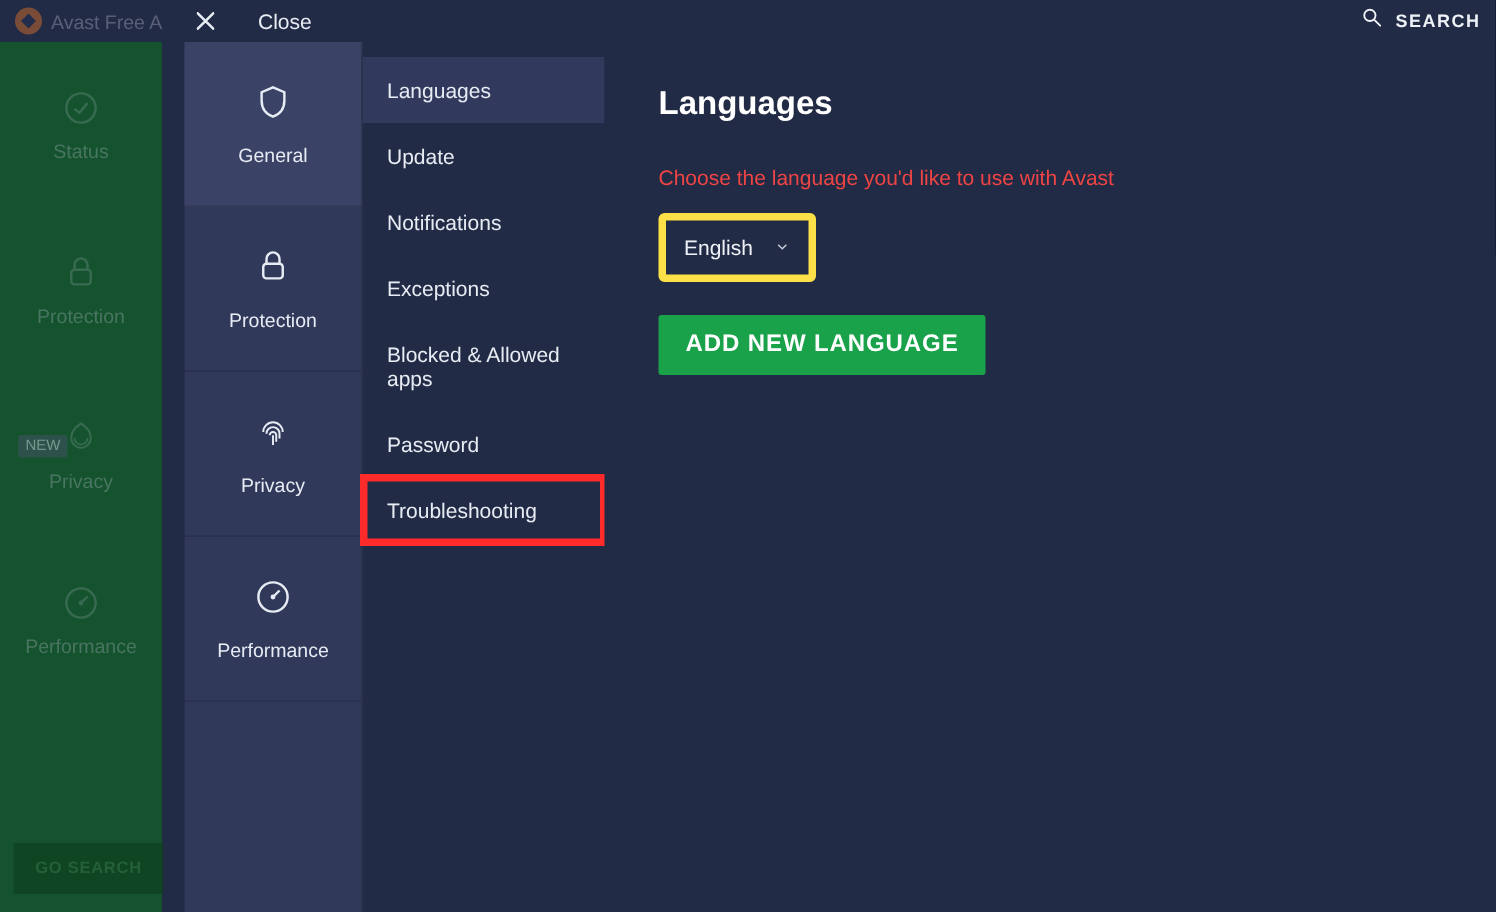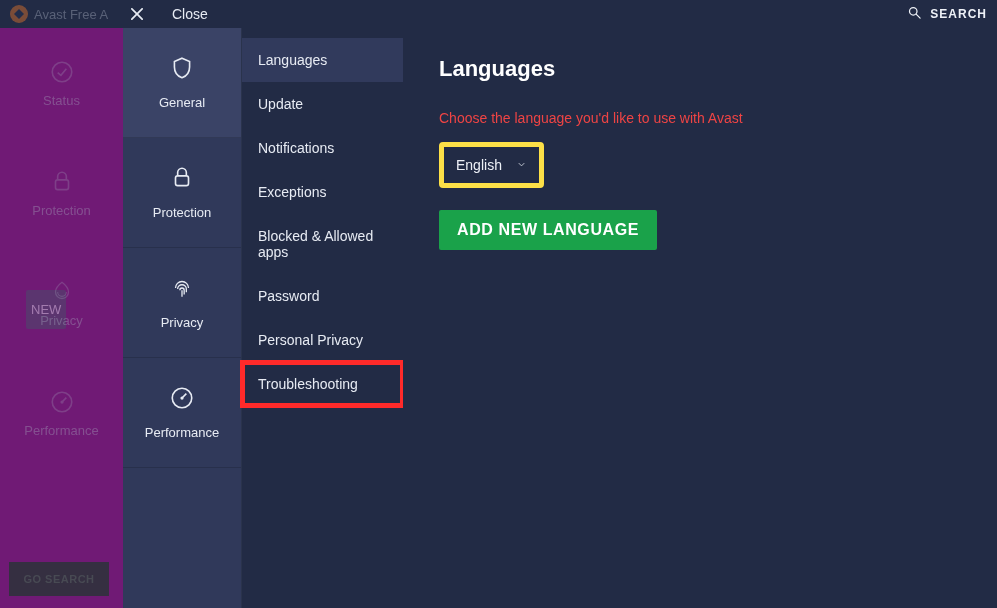--- a/index.html
+++ b/index.html
@@ -11,25 +11,25 @@
   .logo-dot { width:18px; height:18px; border-radius:50%; background:#ff7f27; display:inline-block; position:relative; }
   .logo-dot::after{ content:""; position:absolute; inset:4px; background:#243056; clip-path:polygon(50% 0,100% 50%,50% 100%,0 50%); border-radius:2px; }
   .app-title { font-size:13px; color:#aab1c2; }
   .close-wrap { position:absolute; left:130px; top:0; height:28px; display:flex; align-items:center; gap:28px; }
   .close-x { width:14px; height:14px; display:inline-flex; align-items:center; justify-content:center; color:#e7ebf3; cursor:pointer; }
   .close-label { font-size:14px; color:#e7ebf3; }
   .search-wrap { margin-left:auto; display:flex; align-items:center; gap:8px; cursor:pointer; }
   .search-label { font-weight:700; letter-spacing:1px; font-size:12px; color:#eef1f7; }
 
   
-  .dim-layer { position:absolute; left:0; top:28px; width:123px; bottom:0; background:#701a75; color:#7e8596; }
+  .dim-layer { position:absolute; left:0; top:28px; width:108px; bottom:0; background:#14532d; color:#7e8596; }
   .dim-item { height:110px; display:flex; flex-direction:column; align-items:center; justify-content:center; gap:8px; opacity:.35; }
   .dim-item .lab{ font-size:13px; color:#aab2c3; }
   .dim-item svg{ opacity:.7; }
-  .new-badge { position:absolute; left:26px; top:262px; font-size:13px; background:#47506a; color:#d6dbe8; padding:12px 5px; border-radius:2px; opacity:.5; }
+  .new-badge { position:absolute; left:12px; top:262px; font-size:10px; background:#47506a; color:#d6dbe8; padding:2px 5px; border-radius:2px; opacity:.5; }
   .go-premium { position:absolute; left:9px; bottom:12px; width:100px; height:34px; background:#0e3d1f; color:#2e6a3e; display:flex; align-items:center; justify-content:center; font-size:11px; font-weight:700; letter-spacing:.5px; opacity:.6; }
 
   
   .settings { position:absolute; left:123px; top:28px; right:0; bottom:0; display:flex; }
   
   .cat-col { width:118px; background:#30395a; display:flex; flex-direction:column; }
   .cat-item { height:110px; display:flex; flex-direction:column; align-items:center; justify-content:center; gap:10px; color:#e7ebf3; border-bottom:1px solid rgba(0,0,0,.15); cursor:pointer; }
   .cat-item.active { background:#3a4366; }
   .cat-item .lab { font-size:13px; }
   
@@ -155,21 +155,20 @@
       </div>
     </div>
 
     <div class="sub-col">
       <div class="sub-item active">Languages</div>
       <div class="sub-item">Update</div>
       <div class="sub-item">Notifications</div>
       <div class="sub-item">Exceptions</div>
       <div class="sub-item">Blocked &amp; Allowed apps</div>
       <div class="sub-item">Password</div>
-      <div class="sub-item">Personal Privacy</div>
       <div class="sub-item highlight">Troubleshooting</div>
     </div>
 
     <div class="content">
       <div class="h1">Languages</div>
       <div class="desc">Choose the language you'd like to use with Avast</div>
       <div class="select">
         <span>English</span>
         <span class="chev">
           <svg width="11" height="11" viewBox="0 0 24 24">

